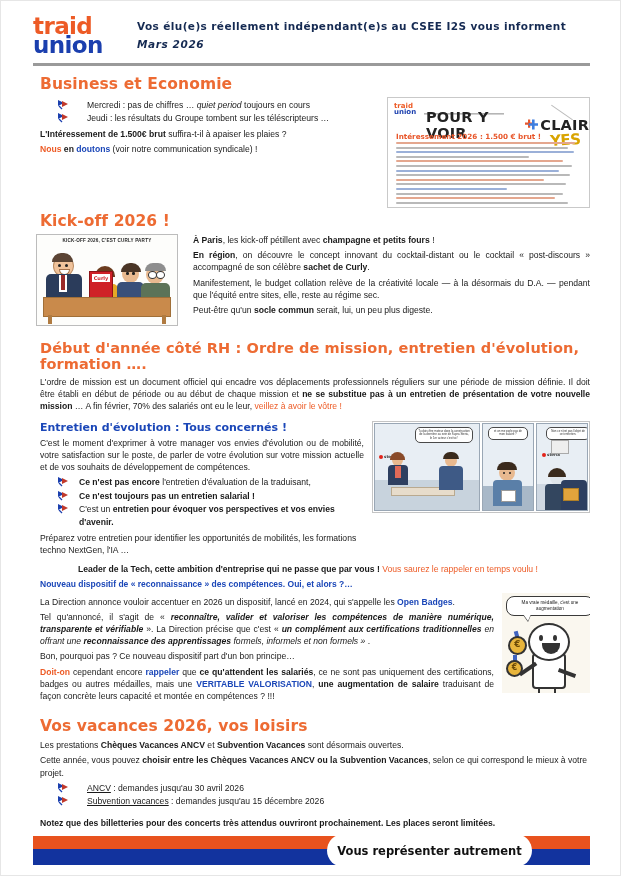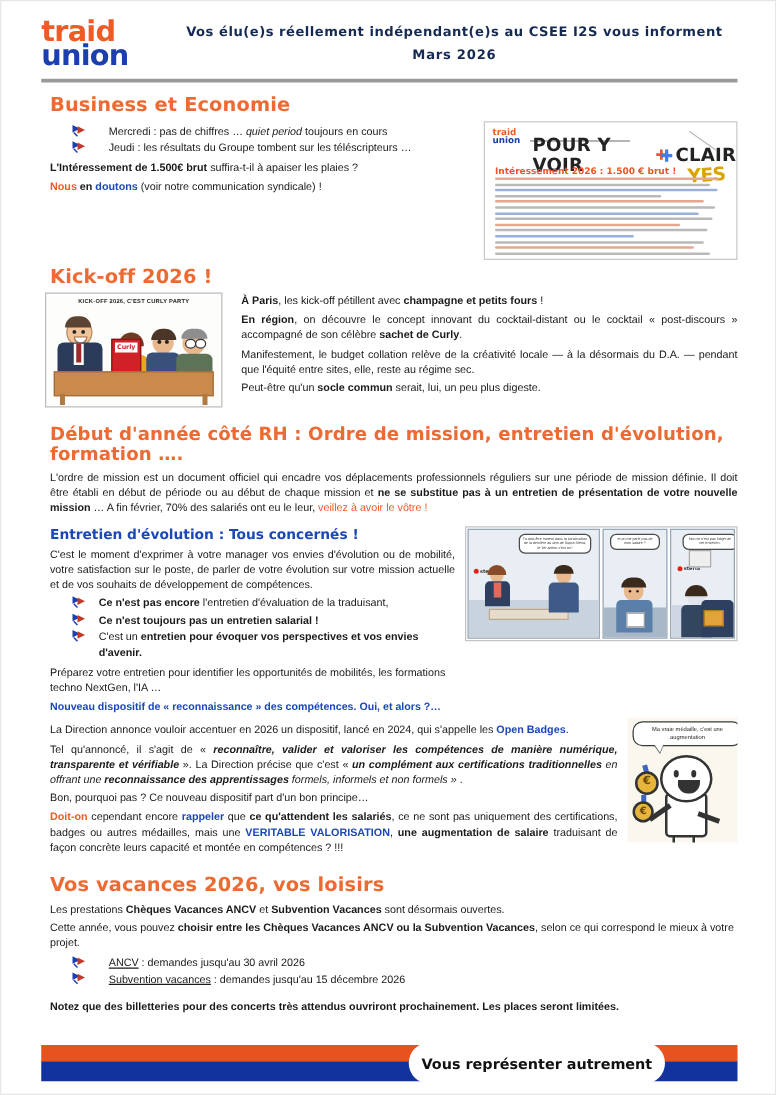--- a/index.html
+++ b/index.html
@@ -53,39 +53,40 @@
   }
   .logo-l2 {
     font-family: "DejaVu Sans", sans-serif;
     font-weight: bold;
     font-size: 23px;
     letter-spacing: -0.6px;
     color: #1B3FAE;
     display: block;
   }
   .header-titles {
-    text-align: center;
+    text-align: left;
     padding-top: 5px;
     flex: 1;
   }
   .header-line1 {
     font-family: "DejaVu Sans", sans-serif;
     font-size: 10.5px;
     font-weight: bold;
     color: #152a52;
     letter-spacing: 0.4px;
     white-space: nowrap;
   }
   .header-line2 {
     font-family: "DejaVu Sans", sans-serif;
     font-size: 10.5px;
     font-weight: bold;
     color: #152a52;
     letter-spacing: 0.6px;
     margin-top: 6px;
+    font-style: italic;
   }
   .header-rule {
     height: 3px;
     background: #9a9a9a;
     margin-top: 4px;
     width: 557px;
   }
 
   
   h2.sec {
@@ -519,20 +520,21 @@
           </div>
           <div class="pers" style="right:0;bottom:0;width:26px;height:34px;">
             <div class="bd" style="left:0;top:4px;width:26px;height:30px;background:#2E3F60;"></div>
             <div style="position:absolute;left:2px;top:12px;width:14px;height:11px;background:#E2A33C;border:1px solid #b07f26;"></div>
           </div>
           <div style="position:absolute;right:18px;top:16px;width:16px;height:12px;background:#eee;border:1px solid #aaa;font-size:2.4px;"></div>
         </div>
       </div>
     </div>
 
+    <p class="tx nj" style="margin-left:45px;margin-top:4px"><span class="b">Leader de la Tech, cette ambition d'entreprise qui ne passe que par vous !</span><span class="or"> Vous saurez le rappeler en temps voulu !</span></p>
 
     <h4 class="subsub">Nouveau dispositif de « reconnaissance » des compétences. Oui, et alors ?…</h4>
 
     <div class="row">
       <div class="col-txt">
         <p class="tx nj"><span>La Direction annonce vouloir accentuer en 2026 un dispositif, lancé en 2024, qui s'appelle les </span><span class="b bl">Open Badges</span><span>.</span></p>
         <p class="tx"><span>Tel qu'annoncé, il s'agit de « </span><span class="i b">reconnaître, valider et valoriser les compétences de manière numérique, transparente et vérifiable</span><span> ». La Direction précise que c'est « </span><span class="i b">un complément aux certifications traditionnelles</span><span class="i"> en offrant une </span><span class="i b">reconnaissance des apprentissages</span><span class="i"> formels, informels et non formels »</span><span> .</span></p>
         <p class="tx center">Bon, pourquoi pas ? Ce nouveau dispositif part d'un bon principe…</p>
         <p class="tx"><span class="b or">Doit-on</span><span> cependant encore </span><span class="b bl">rappeler</span><span> que </span><span class="b">ce qu'attendent les salariés</span><span>, ce ne sont pas uniquement des certifications, badges ou autres médailles, mais une </span><span class="b bl">VERITABLE VALORISATION</span><span>, </span><span class="b">une augmentation de salaire</span><span> traduisant de façon concrète leurs capacité et montée en compétences ? !!!</span></p>
       </div>

